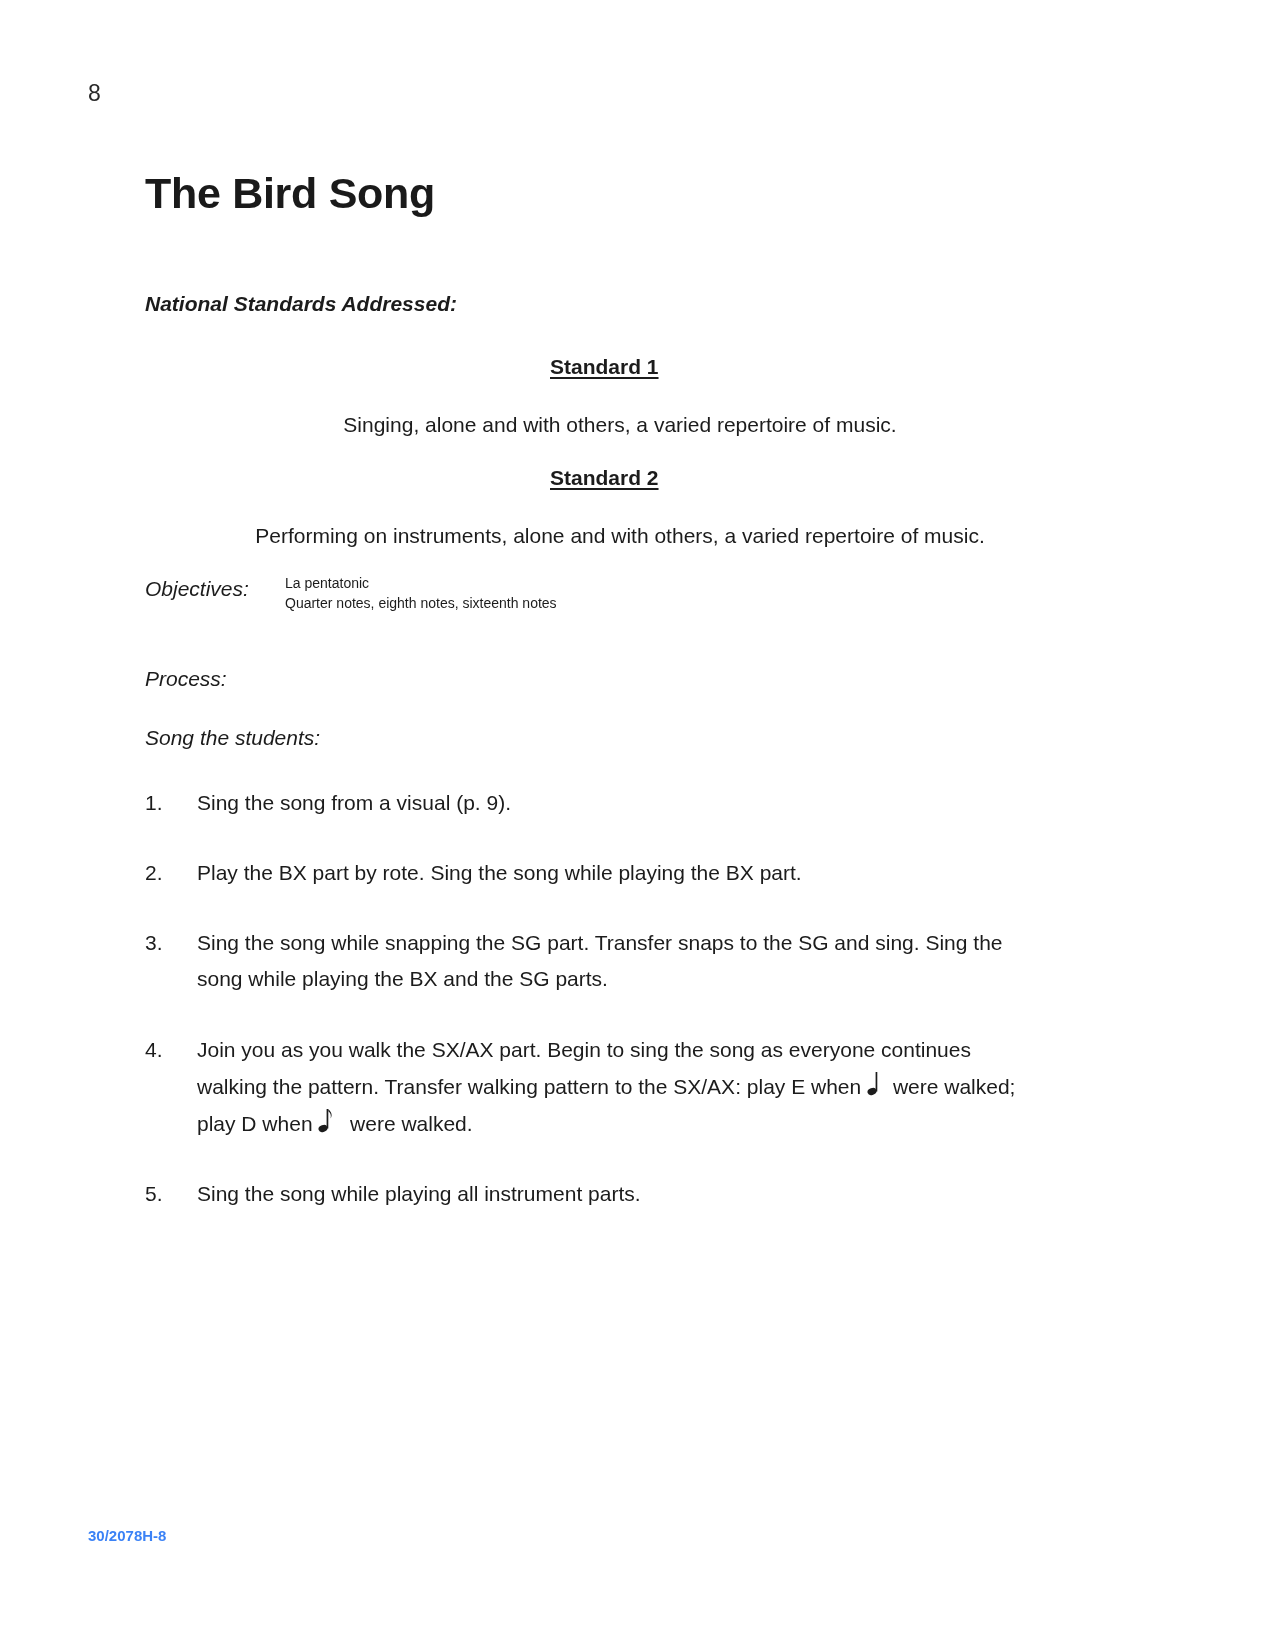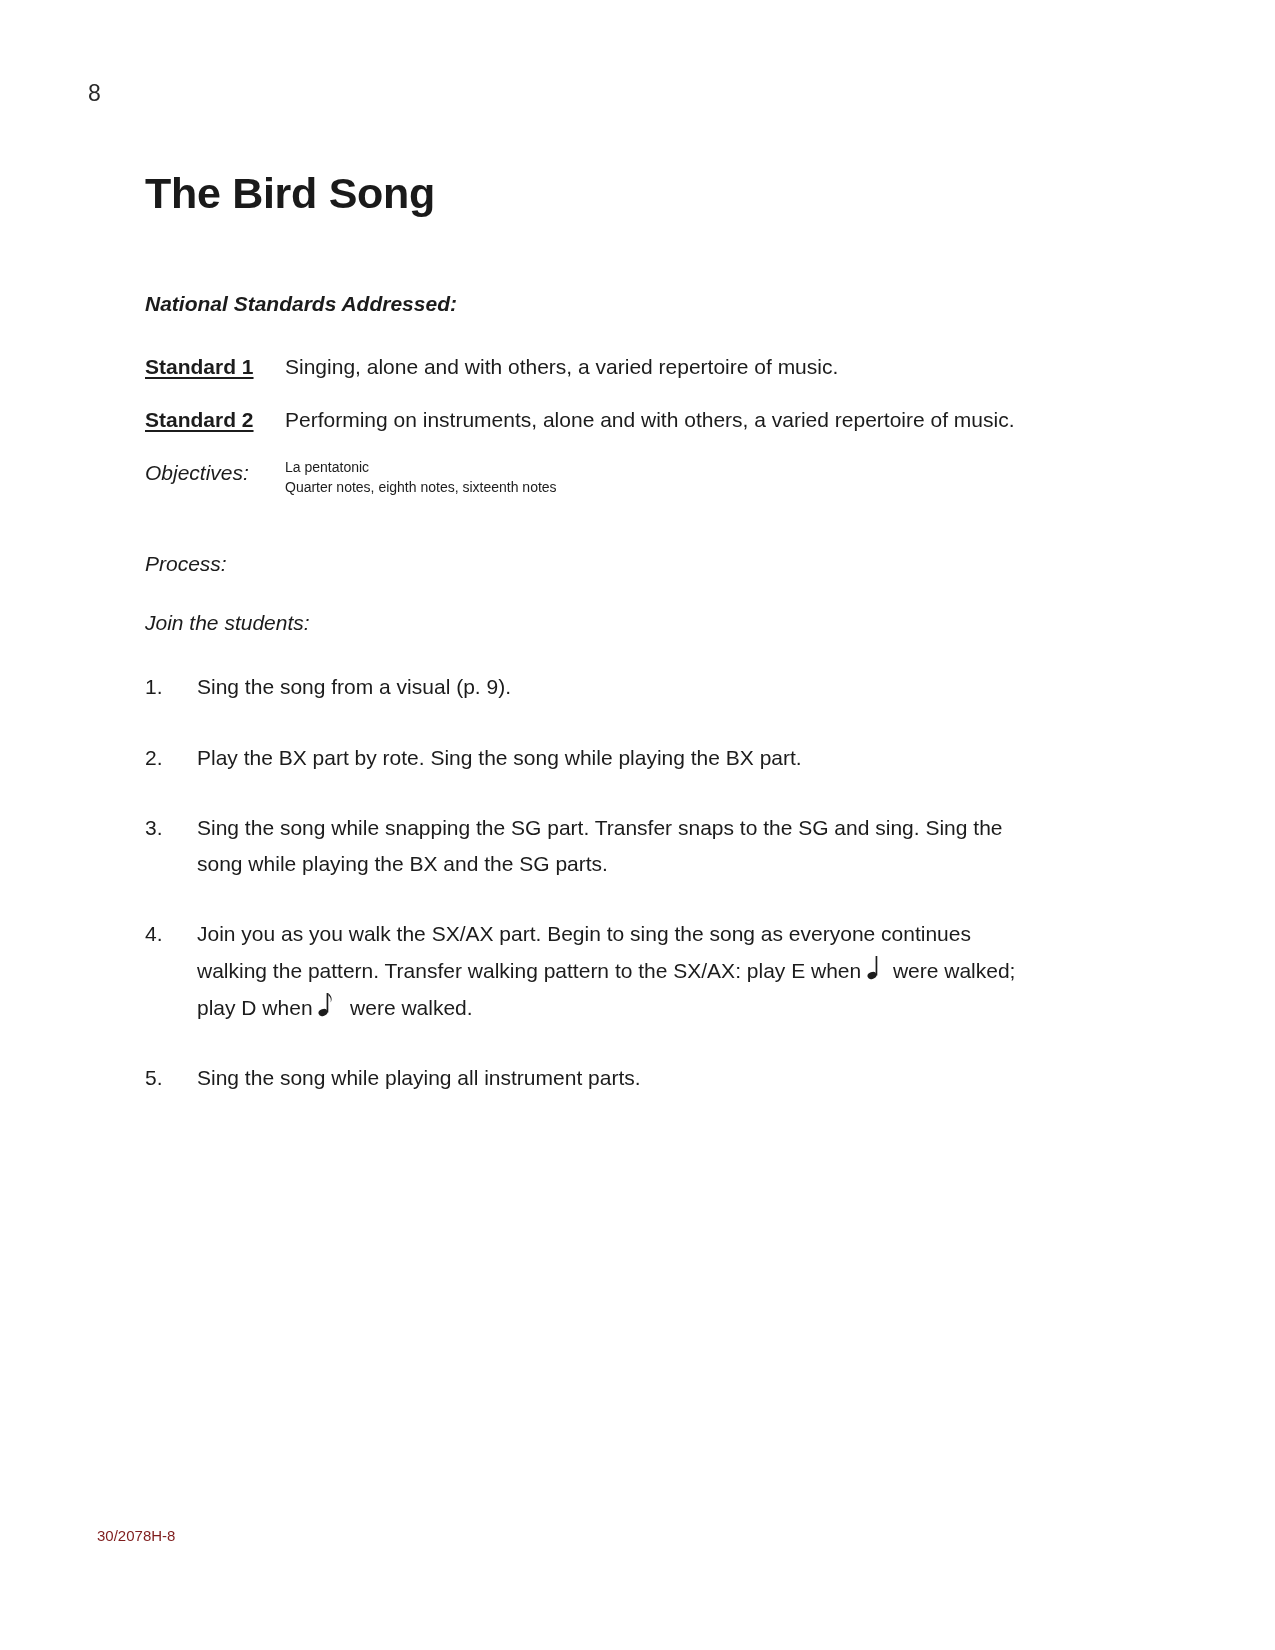--- a/index.html
+++ b/index.html
@@ -42,34 +42,36 @@
     font-size: 21px;
     font-weight: bold;
     font-style: italic;
     margin: 0 0 36px 0;
     line-height: 1.2;
   }
   .std-row {
     display: flex;
     align-items: center;
     margin-bottom: 23px;
+    flex-direction: column;
   }
   .std-label {
     flex: 0 0 auto;
     width: 140px;
     font-size: 21px;
     font-weight: bold;
     text-decoration: underline;
     text-underline-offset: 3px;
     line-height: 1.42;
   }
   .std-text {
     flex: 1 1 auto;
     font-size: 21px;
     line-height: 1.42;
+    margin-top: 28px;
   }
   .meta-row {
     display: flex;
     align-items: flex-start;
     margin-bottom: 25px;
   }
   .meta-label {
     flex: 0 0 auto;
     width: 140px;
     font-size: 21px;
@@ -119,25 +121,26 @@
   }
   .note-glyph {
     display: inline-block;
     position: relative;
     width: 20px;
     vertical-align: baseline;
   }
   .note-glyph svg { position: relative; top: 3px; }
   .footer {
     position: absolute;
-    left: 97px;
+    left: 88px;
     top: 1528px;
     font-size: 15px;
-    color: #7f1d1d;
+    color: #3b82f6;
     line-height: 1;
+    font-weight: bold;
   }
 </style>
 </head>
 <body>
 
 <div class="page">
 
   <div class="page-number">8</div>
 
   <div class="content">
@@ -162,21 +165,21 @@
         <div>La pentatonic</div>
         <div>Quarter notes, eighth notes, sixteenth notes</div>
       </div>
     </div>
 
 
     <div class="spacer-lg"></div>
 
     <div class="process-label">Process:</div>
 
-    <div class="have-label">Join the students:</div>
+    <div class="have-label">Song the students:</div>
 
     <ol class="steps">
 
       <li class="step">
         <div class="step-num">1.</div>
         <div class="step-text">Sing the song from a visual (p. 9).</div>
       </li>
 
       <li class="step">
         <div class="step-num">2.</div>

